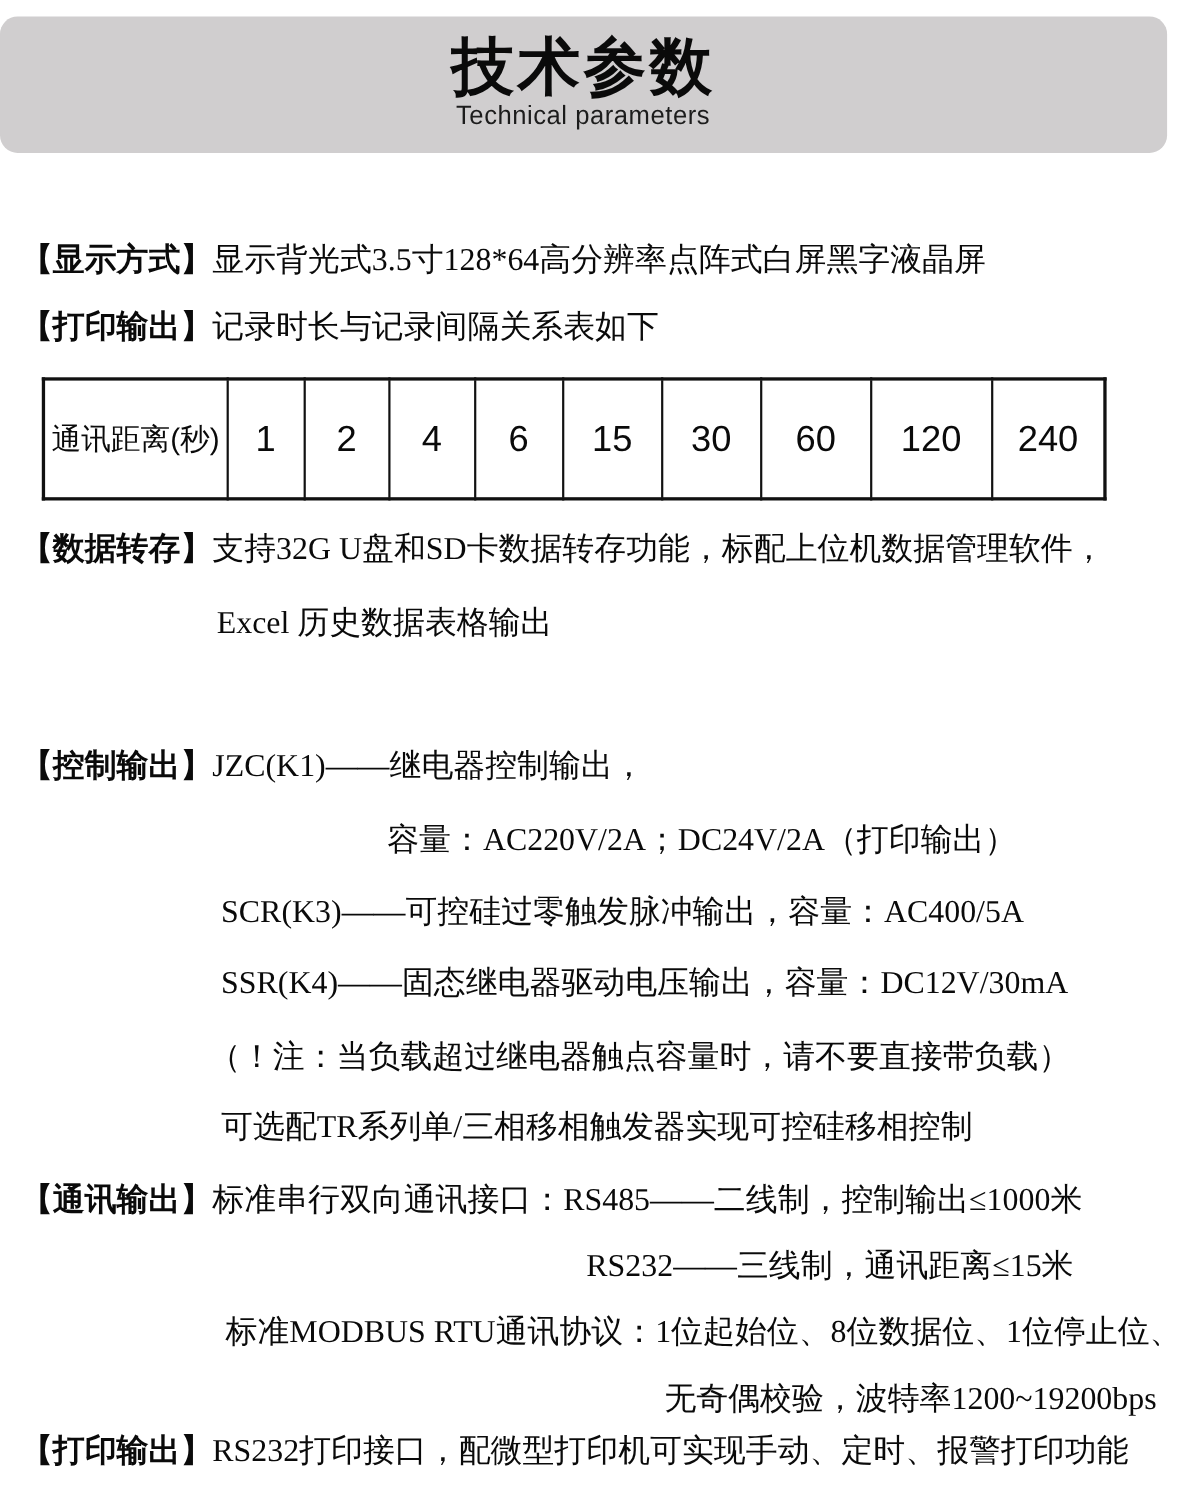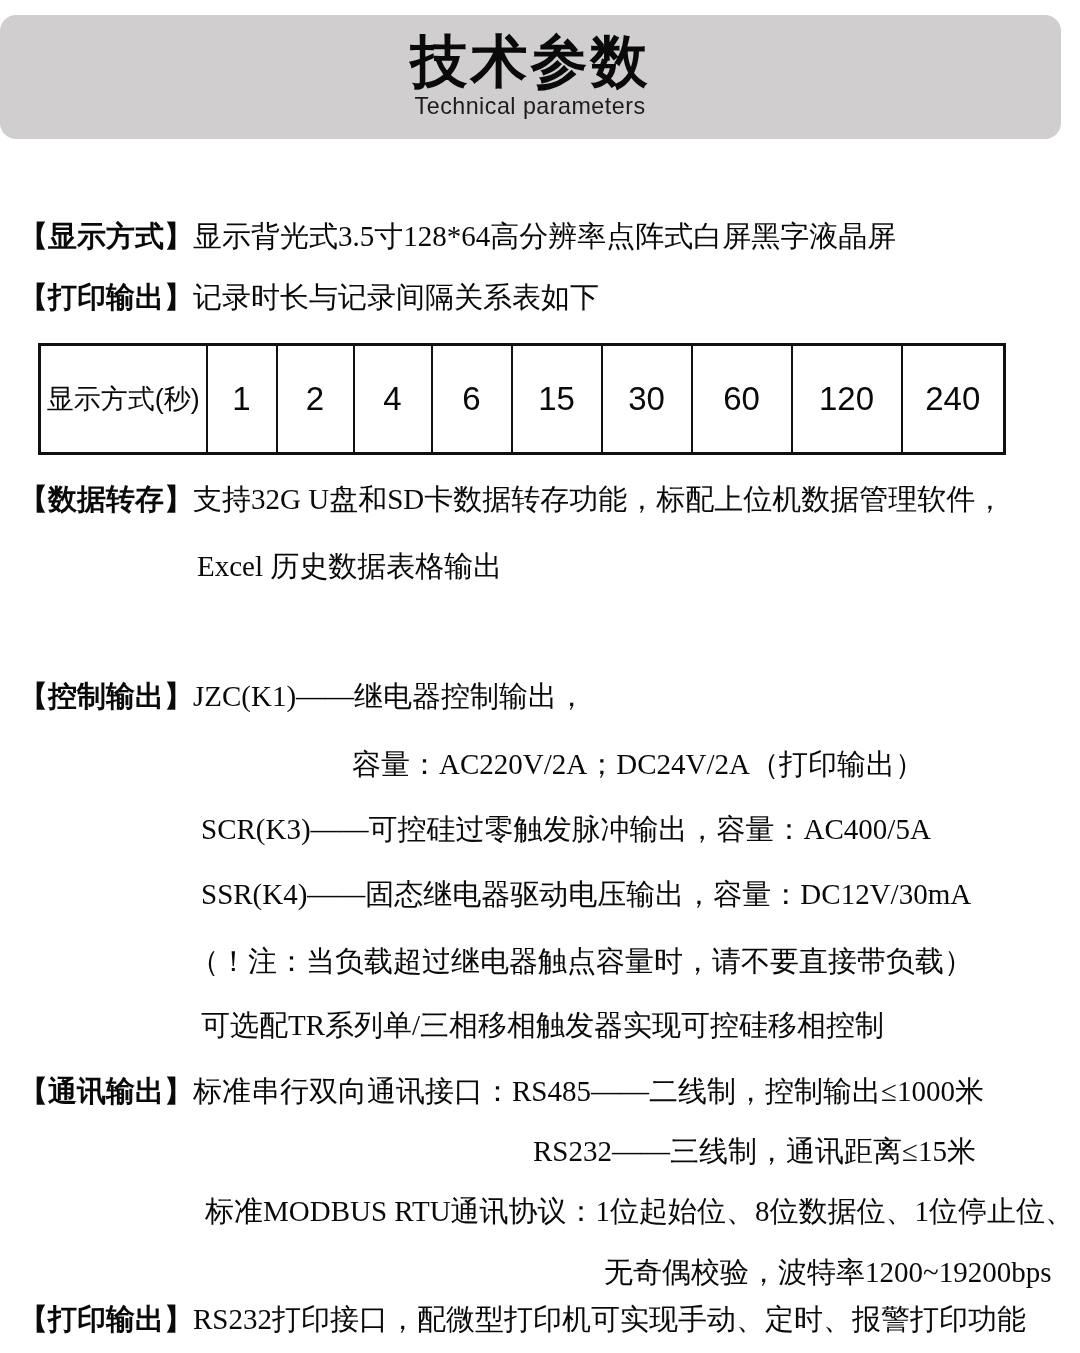--- a/index.html
+++ b/index.html
@@ -80,21 +80,21 @@
         <col style="width:78px">
         <col style="width:80px">
       <col style="width:90px">
         <col style="width:90px">
         <col style="width:100px">
         <col style="width:110px">
         <col style="width:103px">
     </colgroup>
     <tbody>
         <tr>
-      <td class="rowhead">显示方式(秒)</td>
+      <td class="rowhead">通讯距离(秒)</td>
       <td>1</td>
       <td>2</td>
       <td>4</td>
       <td>6</td>
       <td>15</td>
       <td>30</td>
       <td>60</td>
       <td>120</td>
       <td>240</td>
     </tr>

